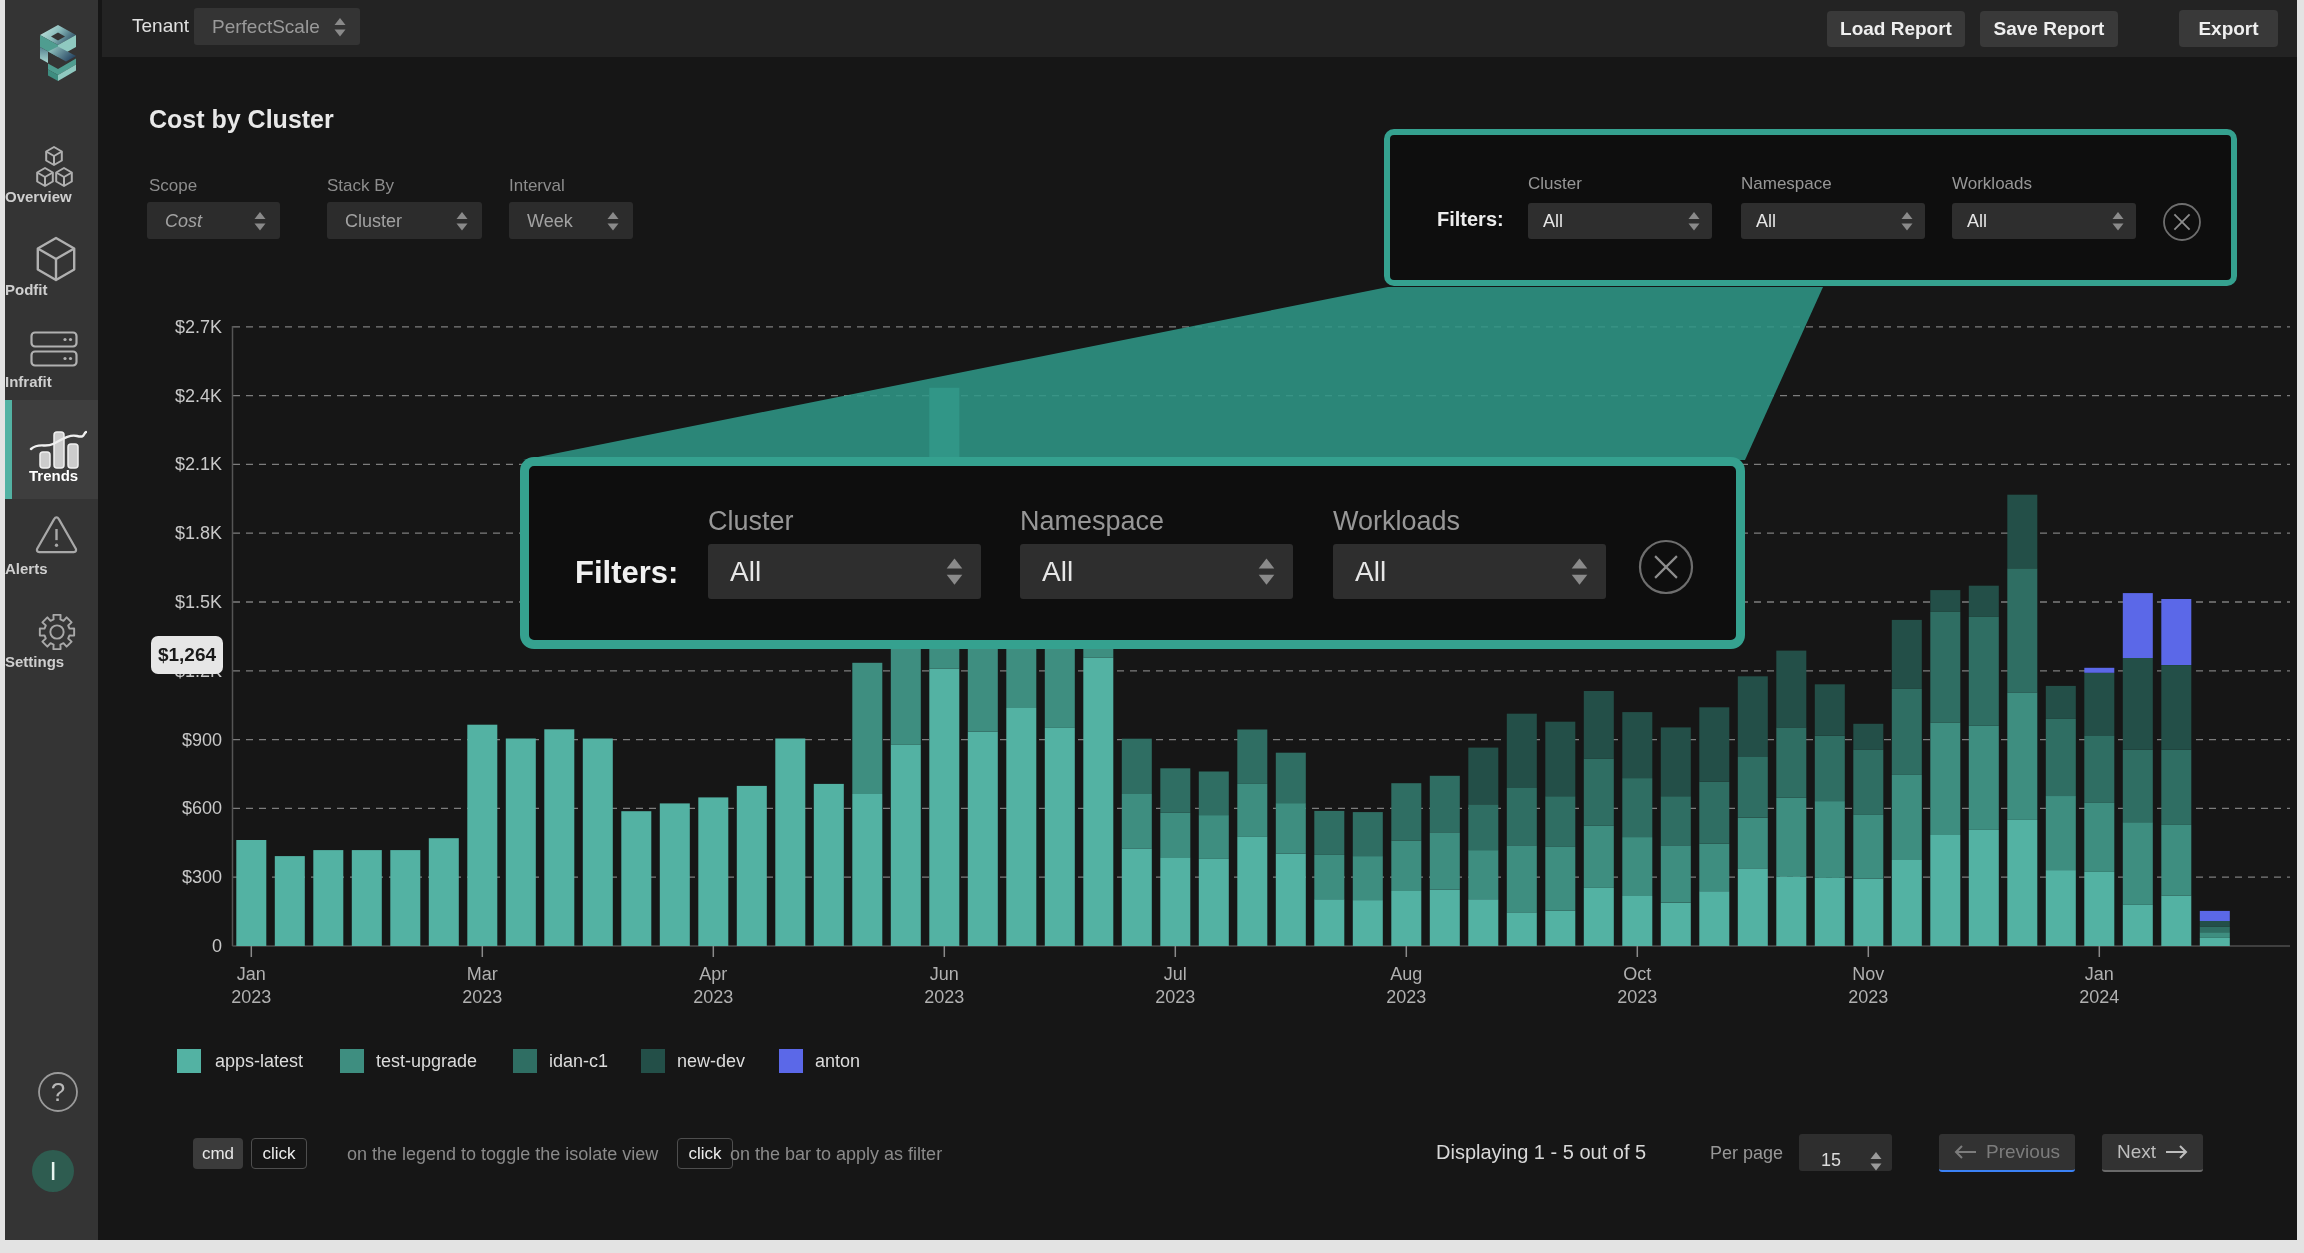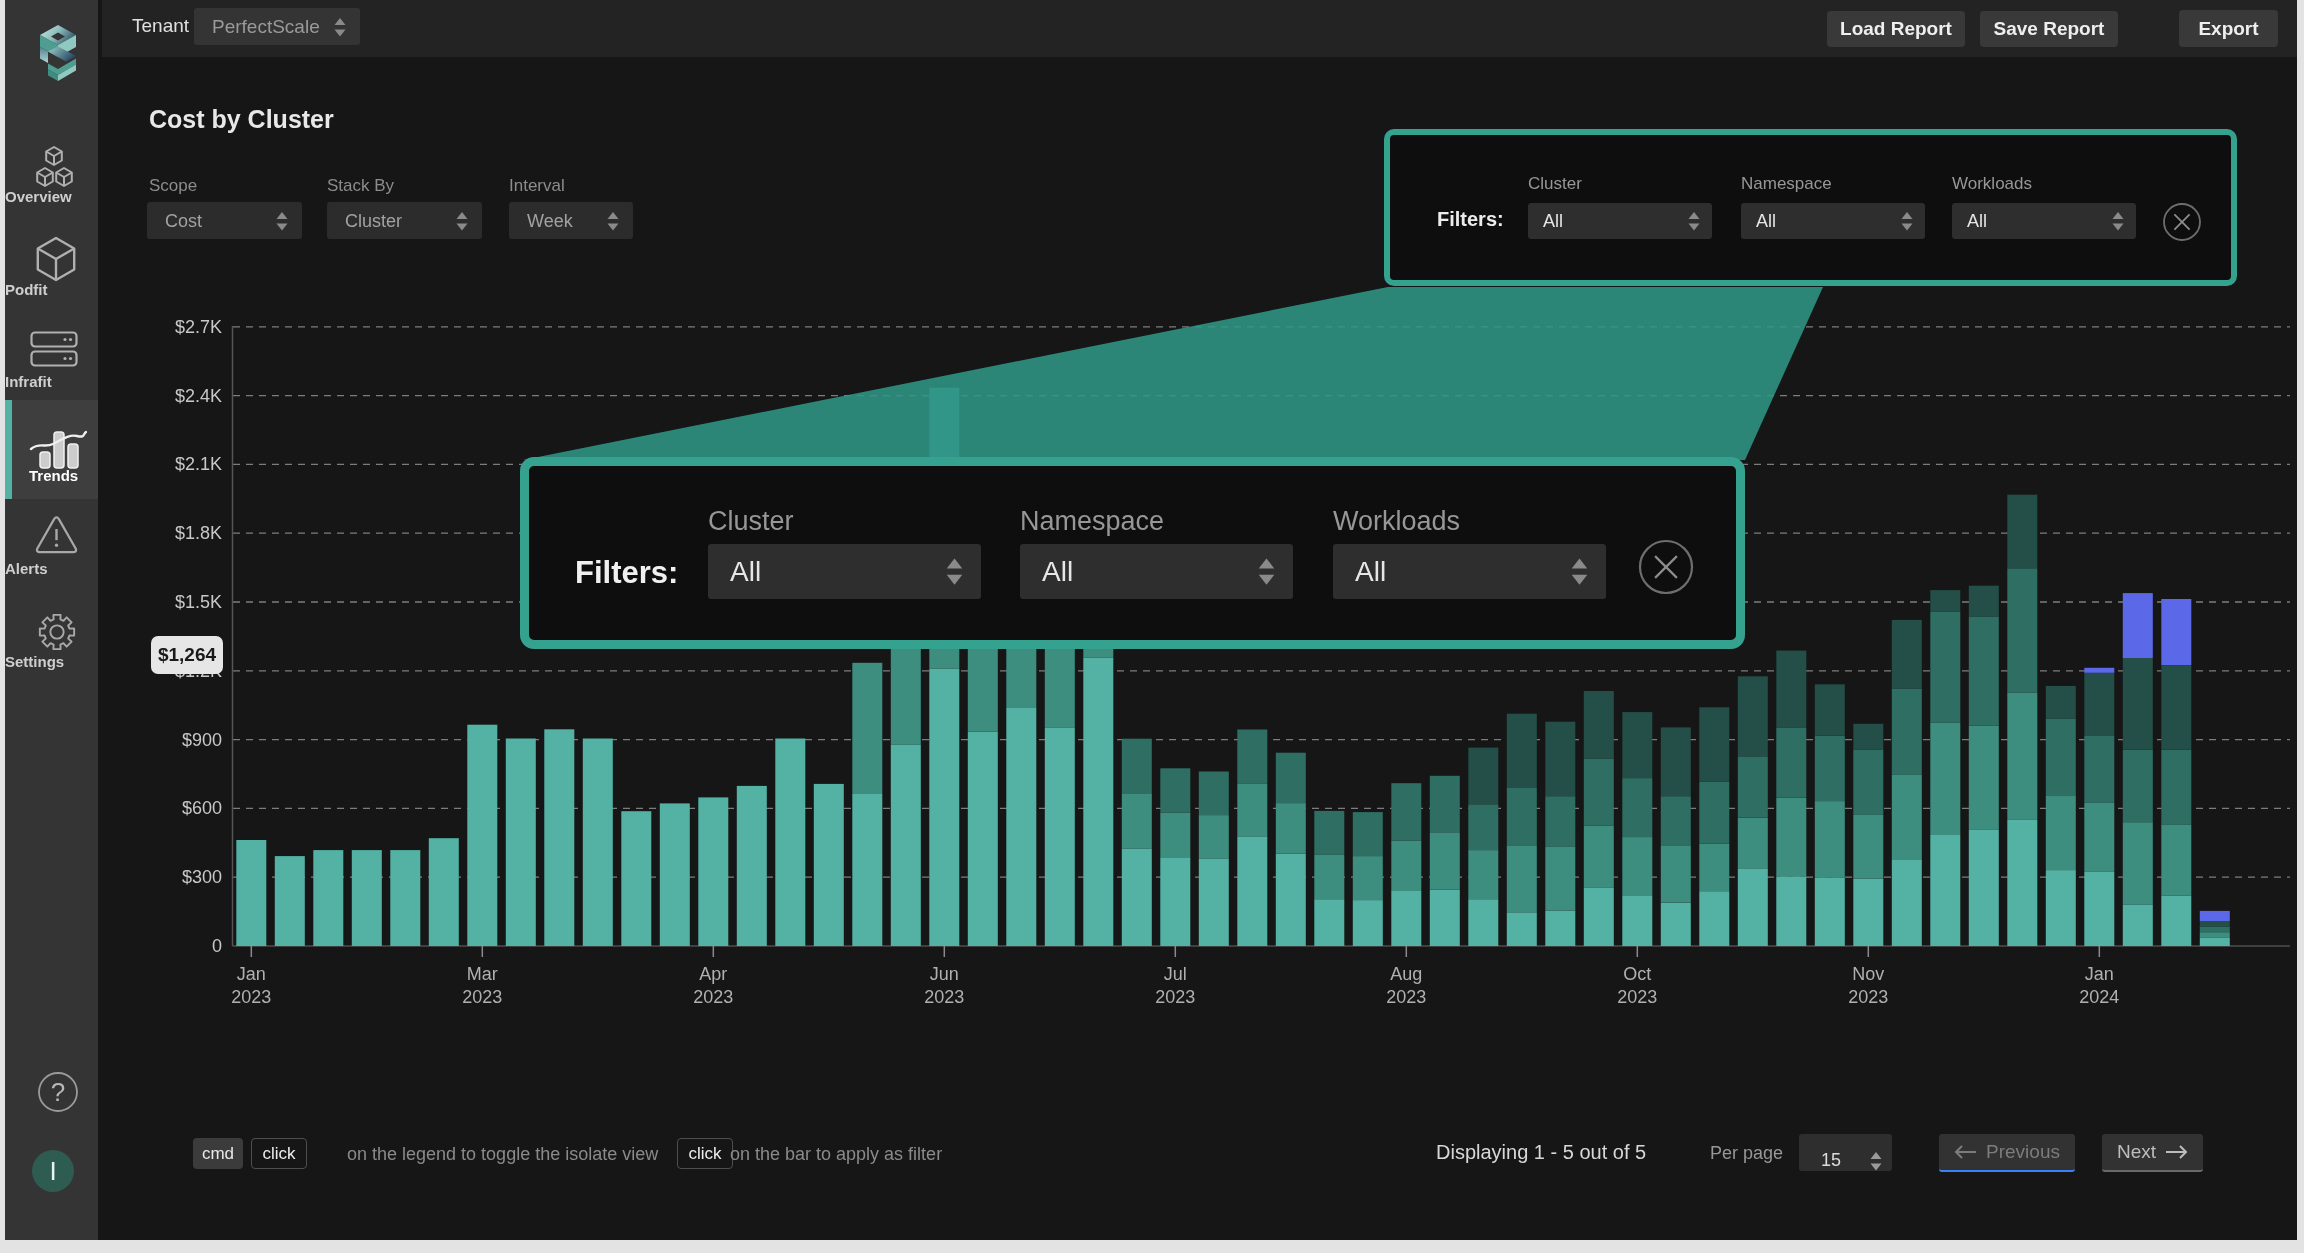--- a/index.html
+++ b/index.html
@@ -304,21 +304,21 @@
  <div class="navitem" style="top:653px;">Settings</div>
  <svg class="abs" style="left:29px;top:1068px" width="48" height="48" viewBox="0 0 48 48">
   <circle cx="24" cy="24" r="19" fill="none" stroke="#9a9a9a" stroke-width="1.8"></circle>
   <text x="24" y="33" text-anchor="middle" font-size="26" fill="#b8b8b8" font-family="Liberation Sans,sans-serif">?</text>
  </svg>
  <div class="abs" style="left:27px;top:1150px;width:42px;height:42px;border-radius:50%;background:#2e5c50;color:#e8f5ef;display:flex;align-items:center;justify-content:center;font-size:26px;font-weight:400;">I</div>
 </div>
 
 <div class="abs" style="left:144px;top:105px;color:#e8e8e8;font-size:25px;font-weight:700;z-index:2;">Cost by Cluster</div>
 <div class="ctl-label" style="left:144px;top:176px;">Scope</div>
-<div class="dd" style="left:142px;top:202px;width:155px;height:37px;">Cost <svg width="12" height="19" viewBox="0 0 12 19">
+<div class="dd" style="left:142px;top:202px;width:133px;height:37px;font-style:italic;">Cost <svg width="12" height="19" viewBox="0 0 12 19">
         <polygon points="6,0 11.5,7 0.5,7" fill="#8a8a8a"></polygon>
         <polygon points="0.5,11.5 11.5,11.5 6,18.5" fill="#8a8a8a"></polygon>
       </svg></div>
 <div class="ctl-label" style="left:322px;top:176px;">Stack By</div>
 <div class="dd" style="left:322px;top:202px;width:155px;height:37px;">Cluster <svg width="12" height="19" viewBox="0 0 12 19">
         <polygon points="6,0 11.5,7 0.5,7" fill="#8a8a8a"></polygon>
         <polygon points="0.5,11.5 11.5,11.5 6,18.5" fill="#8a8a8a"></polygon>
       </svg></div>
 <div class="ctl-label" style="left:504px;top:176px;">Interval</div>
 <div class="dd" style="left:504px;top:202px;width:124px;height:37px;">Week <svg width="12" height="19" viewBox="0 0 12 19">
@@ -369,20 +369,32 @@
           <polygon points="6,0 11.5,7 0.5,7" fill="#8a8a8a"></polygon>
           <polygon points="0.5,11.5 11.5,11.5 6,18.5" fill="#8a8a8a"></polygon>
         </svg></div>
  <div class="abs" style="left:1109px;top:73px;"><svg width="56" height="56" viewBox="0 0 56 56">
           <circle cx="28.0" cy="28.0" r="26" fill="none" stroke="#6e6e6e" stroke-width="2.2"></circle>
           <line x1="17.1" y1="17.1" x2="38.9" y2="38.9" stroke="#8d8d8d" stroke-width="2.2"></line>
           <line x1="38.9" y1="17.1" x2="17.1" y2="38.9" stroke="#8d8d8d" stroke-width="2.2"></line>
         </svg></div>
 </div>
 
+<div class="abs" style="left:0;top:1049px;z-index:2;width:100%;height:24px;">
+ <div class="abs" style="left:172px;width:24px;height:24px;background:#53b2a3;"></div>
+ <div class="abs" style="left:210px;top:2px;color:#dcdcdc;font-size:18px;">apps-latest</div>
+ <div class="abs" style="left:335px;width:24px;height:24px;background:#3e8e80;"></div>
+ <div class="abs" style="left:371px;top:2px;color:#dcdcdc;font-size:18px;">test-upgrade</div>
+ <div class="abs" style="left:508px;width:24px;height:24px;background:#2f6e63;"></div>
+ <div class="abs" style="left:544px;top:2px;color:#dcdcdc;font-size:18px;">idan-c1</div>
+ <div class="abs" style="left:636px;width:24px;height:24px;background:#234f48;"></div>
+ <div class="abs" style="left:672px;top:2px;color:#dcdcdc;font-size:18px;">new-dev</div>
+ <div class="abs" style="left:774px;width:24px;height:24px;background:#5b68e8;"></div>
+ <div class="abs" style="left:810px;top:2px;color:#dcdcdc;font-size:18px;">anton</div>
+</div>
 
 <div class="chip" style="left:172px;top:1138px;width:50px;background:#3b3b3b;color:#e8e8e8;z-index:2;">cmd</div>
 <div class="chip" style="left:230px;top:1138px;width:56px;border:1.5px solid #4e4e4e;color:#ededed;z-index:2;">click</div>
 <div class="abs" style="left:298px;top:1144px;color:#8a8a8a;font-size:18px;z-index:2;margin-left:44px;">on the legend to toggle the isolate view</div>
 <div class="chip" style="left:656px;top:1138px;width:56px;border:1.5px solid #4e4e4e;color:#ededed;z-index:2;">click</div>
 <div class="abs" style="left:725px;top:1144px;color:#8a8a8a;font-size:18px;z-index:2;">on the bar to apply as filter</div>
 <div class="abs" style="left:1431px;top:1141px;color:#d8d8d8;font-size:20px;z-index:2;">Displaying 1 - 5 out of 5</div>
 <div class="abs" style="left:1705px;top:1143px;color:#979797;font-size:18px;z-index:2;">Per page</div>
 <div class="dd" style="left:1794px;top:1134px;width:93px;height:37px;background:#2e2e2e;color:#dcdcdc;padding:0 10px 0 22px;z-index:2;align-items:flex-end;">15 <svg width="12" height="19" viewBox="0 0 12 19">
         <polygon points="6,0 11.5,7 0.5,7" fill="#9a9a9a"></polygon>

